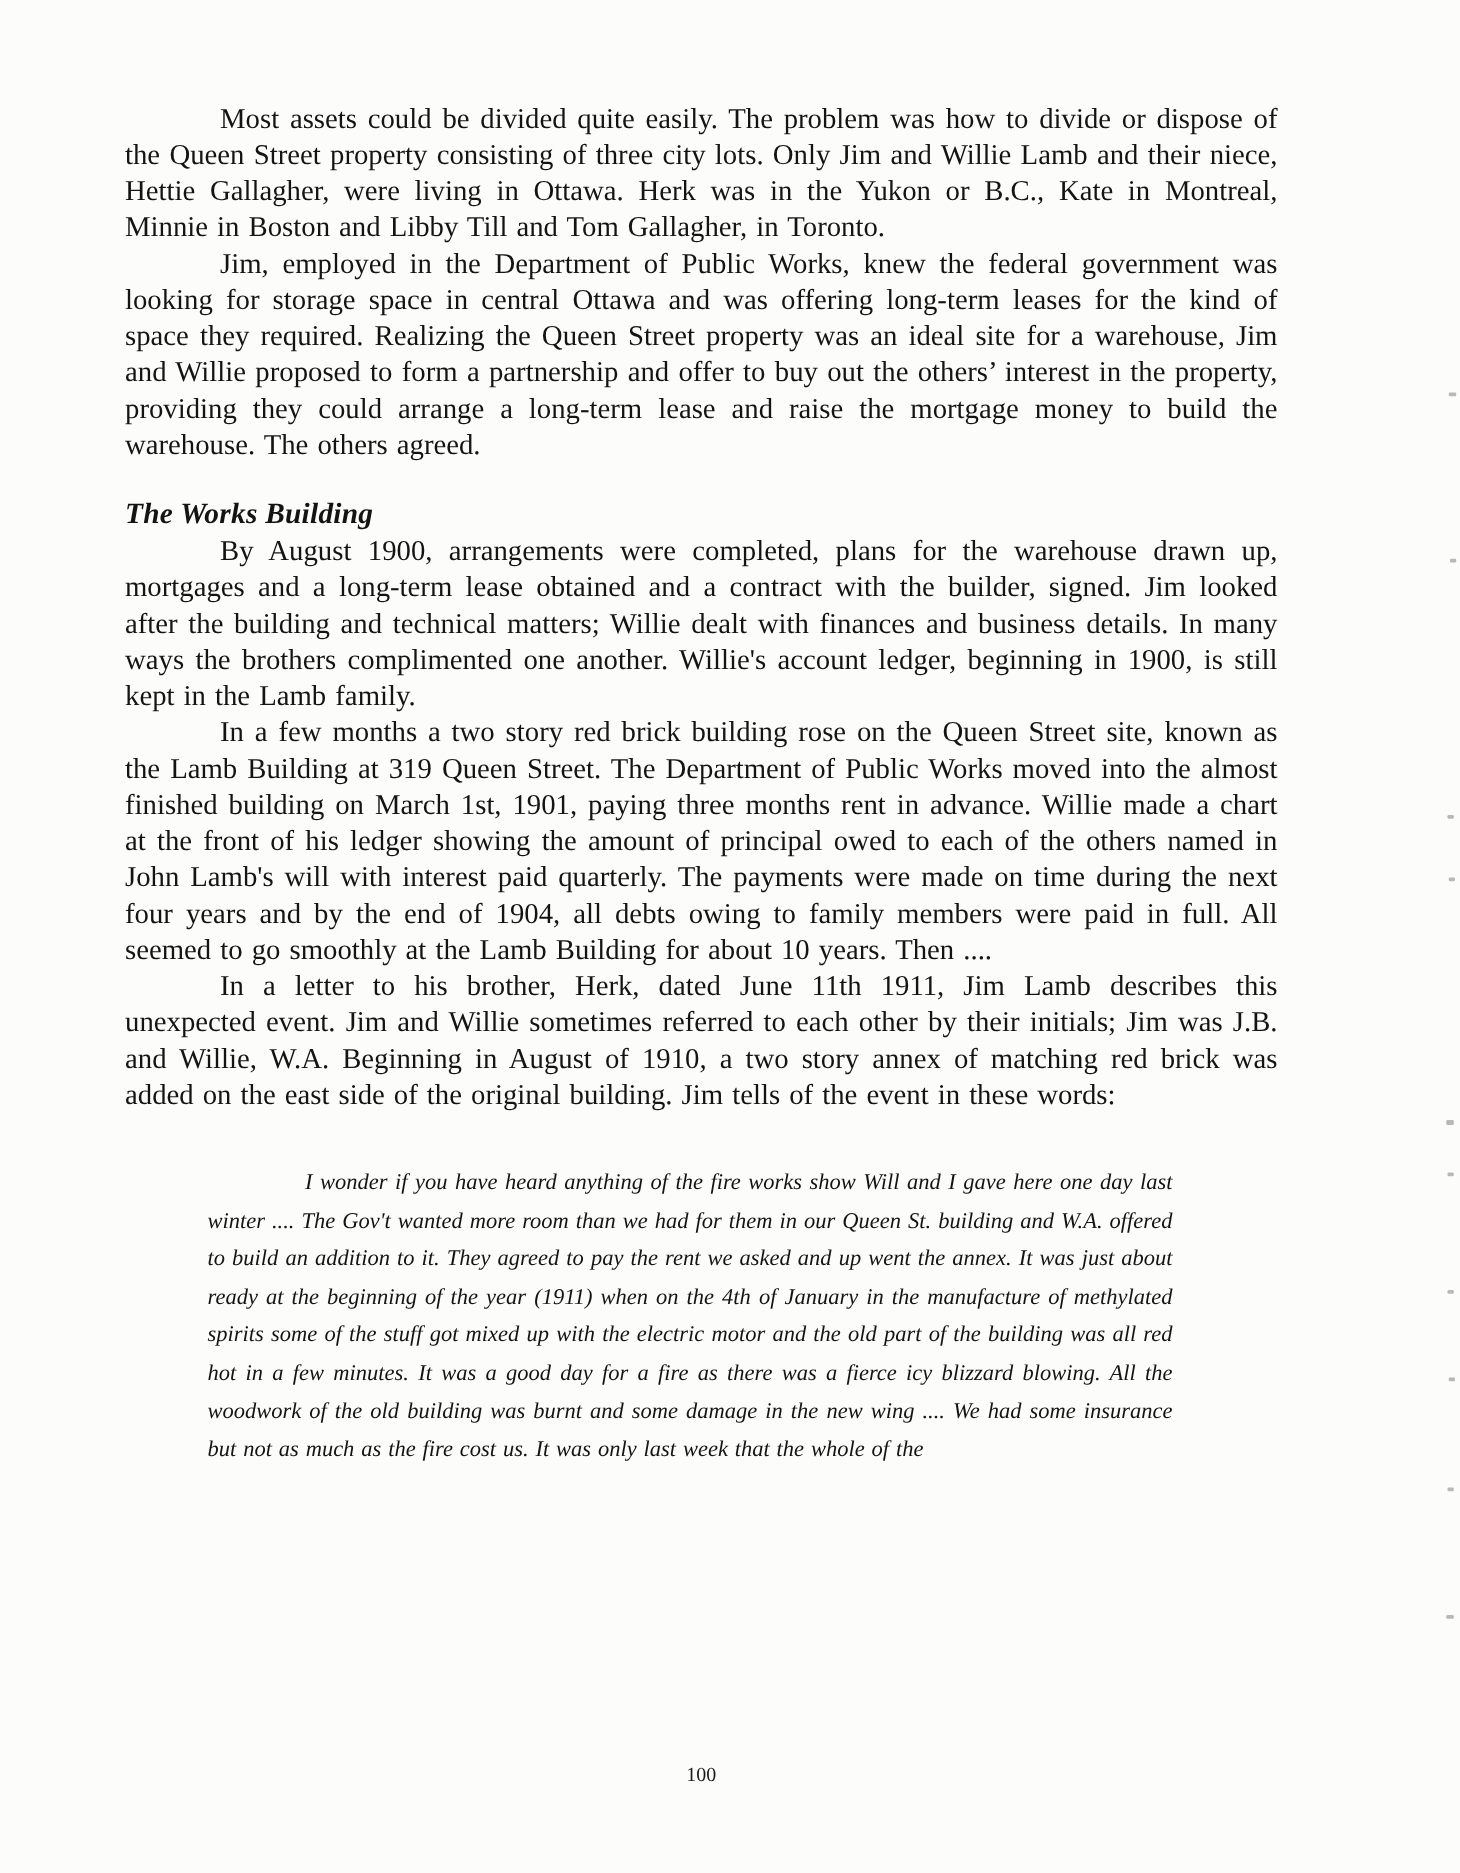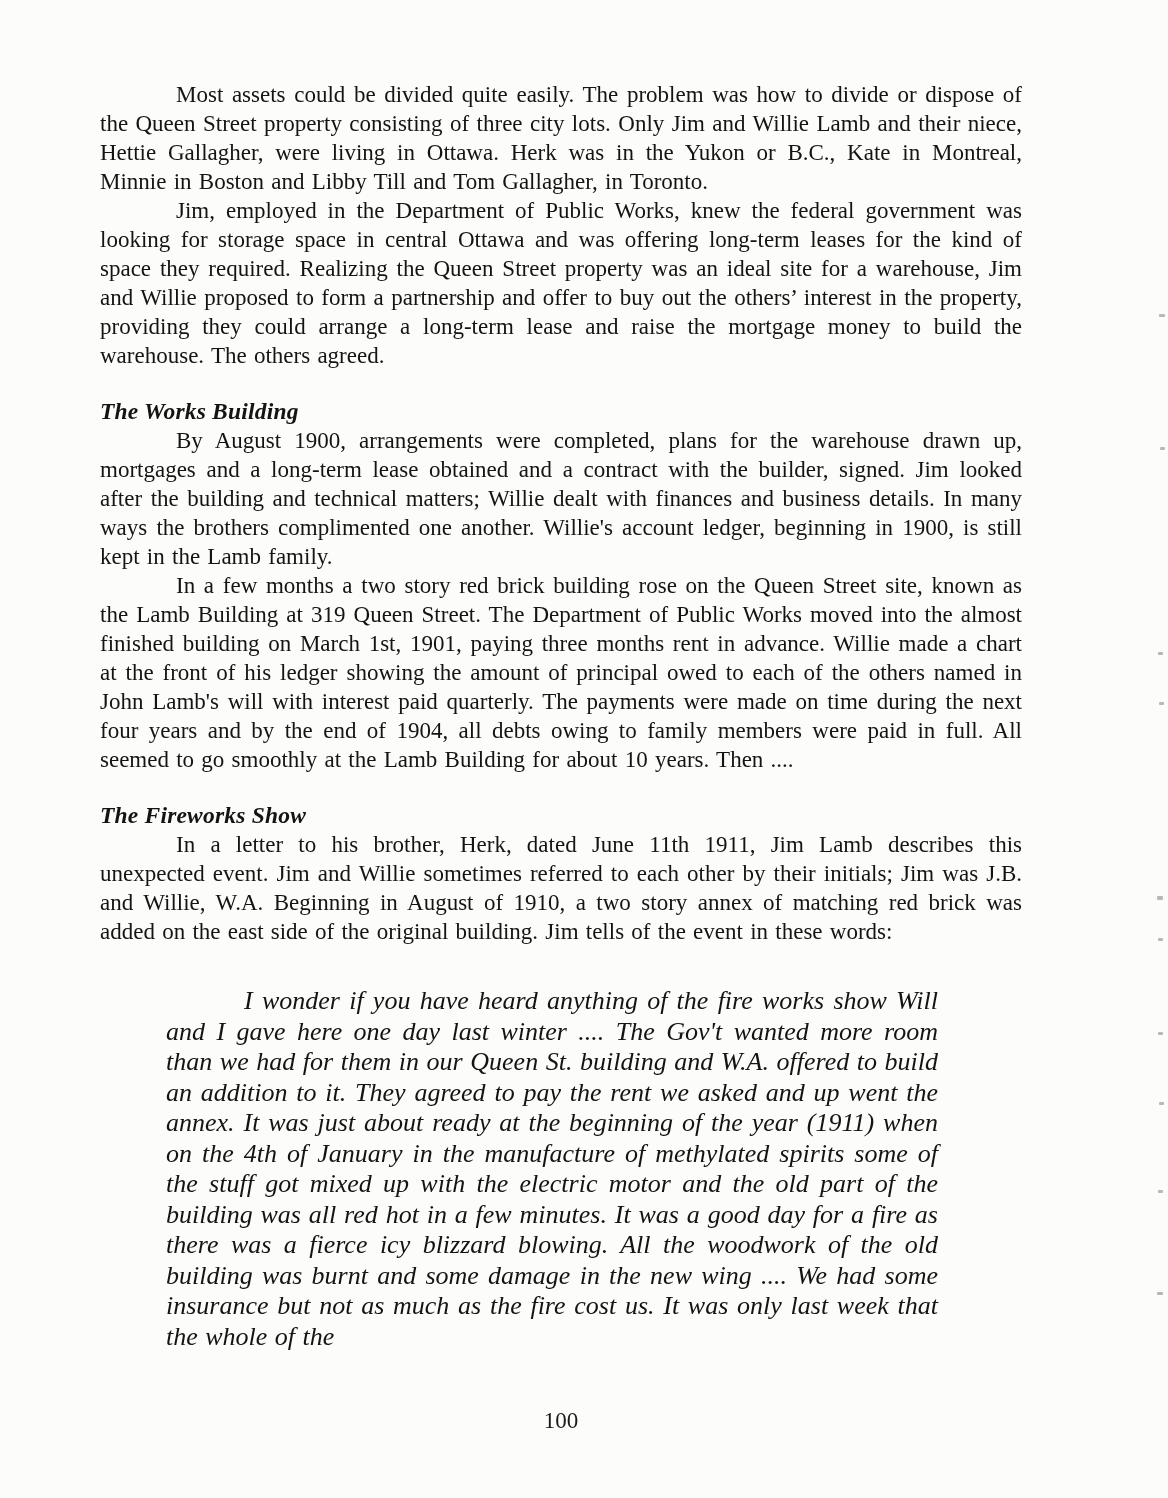--- a/index.html
+++ b/index.html
@@ -43,33 +43,33 @@
     font-weight: bold;
     font-style: italic;
     text-indent: 0;
     letter-spacing: 0.2px;
   }
   .italic { }
   .block-quote {
     margin: 40px 0 0 66px;
     width: 772px;
     font-style: italic;
-    font-size: 26px;
+    font-size: 18px;
     line-height: 30.5px;
     text-align: justify;
     text-indent: 78px;
     word-spacing: 1px;
   }
   .page-number {
     position: absolute;
     left: 100px;
     top: 1406px;
     width: 922px;
     text-align: center;
-    font-size: 23px;
+    font-size: 16px;
     line-height: 30px;
     color: #1a1a1a;
   }
   .artifact {
     position: absolute;
     background: #b8b8b4;
     border-radius: 1px;
   }
 </style>
 </head>
@@ -82,21 +82,20 @@
     <p class="body-para">Most assets could be divided quite easily.  The problem was how to divide or dispose of the Queen Street property consisting of three city lots.  Only Jim and Willie Lamb and their niece, Hettie Gallagher, were living in Ottawa.  Herk was in the Yukon or B.C., Kate in Montreal, Minnie in Boston and Libby Till and Tom Gallagher, in Toronto.</p>
 
     <p class="body-para">Jim, employed in the Department of Public Works, knew the federal government was looking for storage space in central Ottawa and was offering long-term leases for the kind of space they required.  Realizing the Queen Street property was an ideal site for a warehouse, Jim and Willie proposed to form a partnership and offer to buy out the others’ interest in the property, providing they could arrange a long-term lease and raise the mortgage money to build the warehouse.  The others agreed.</p>
 
     <h2 class="section-heading">The Works Building</h2>
 
     <p class="body-para">By August 1900, arrangements were completed, plans for the warehouse drawn up, mortgages and a long-term lease obtained and a contract with the builder, signed.  Jim looked after the building and technical matters; Willie dealt with finances and business details.  In many ways the brothers complimented one another.  Willie's account ledger, beginning in 1900, is still kept in the Lamb family.</p>
 
     <p class="body-para">In a few months a two story red brick building rose on the Queen Street site, known as the Lamb Building at 319 Queen Street.  The Department of Public Works moved into the almost finished building on March 1st, 1901, paying three months rent in advance.  Willie made a chart at the front of his ledger showing the amount of principal owed to each of the others named in John Lamb's will with interest paid quarterly.  The payments were made on time during the next four years and by the end of 1904, all debts owing to family members were paid in full.  All seemed to go smoothly at the Lamb Building for about 10 years.  Then ....</p>
 
-    <h2 class="section-heading">The Fireworks Show</h2>
 
     <p class="body-para"><span class="italic">In a letter to his brother, Herk, dated June 11th 1911, Jim Lamb describes this</span> <span>unexpected event.  Jim and Willie sometimes referred to each other by their initials; Jim was J.B. and Willie, W.A. Beginning in August of 1910, a two story annex of matching red brick was added on the east side of the original building.  Jim tells of the event in these words:</span></p>
 
     <p class="block-quote">I wonder if you have heard anything of the fire works show Will and I gave here one day last winter ....  The Gov't wanted more room than we had for them in our Queen St. building and W.A. offered to build an addition to it.  They agreed to pay the rent we asked and up went the annex.  It was just about ready at the beginning of the year (1911) when on the 4th of January in the manufacture of methylated spirits some of the stuff got mixed up with the electric motor and the old part of the building was all red hot in a few minutes.  It was a good day for a fire as there was a fierce icy blizzard blowing.  All the woodwork of the old building was burnt and some damage in the new wing ....  We had some insurance but not as much as the fire cost us.  It was only last week that the whole of the</p>
 
   </div>
 
   <div class="page-number">100</div>
 
   <div class="artifact" style="left:1159px; top:314px; width:6px; height:3px;"></div>

